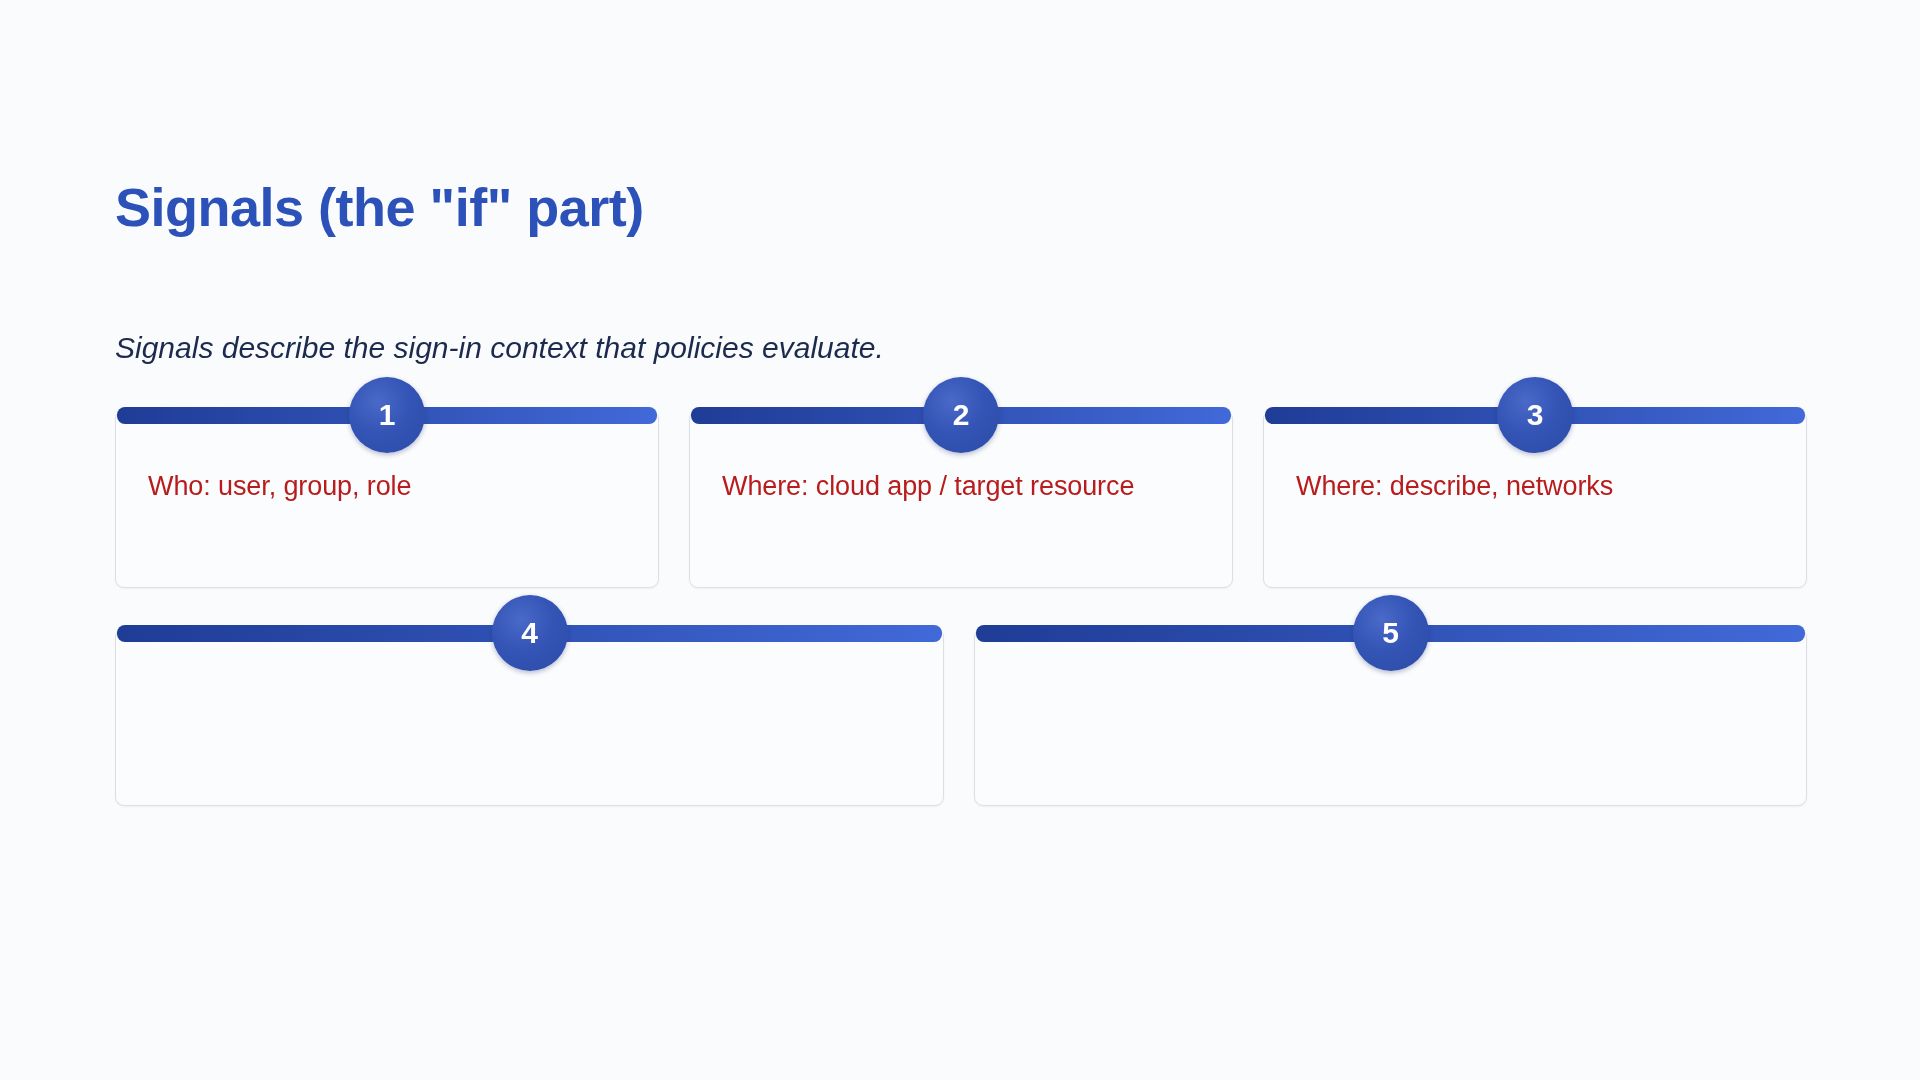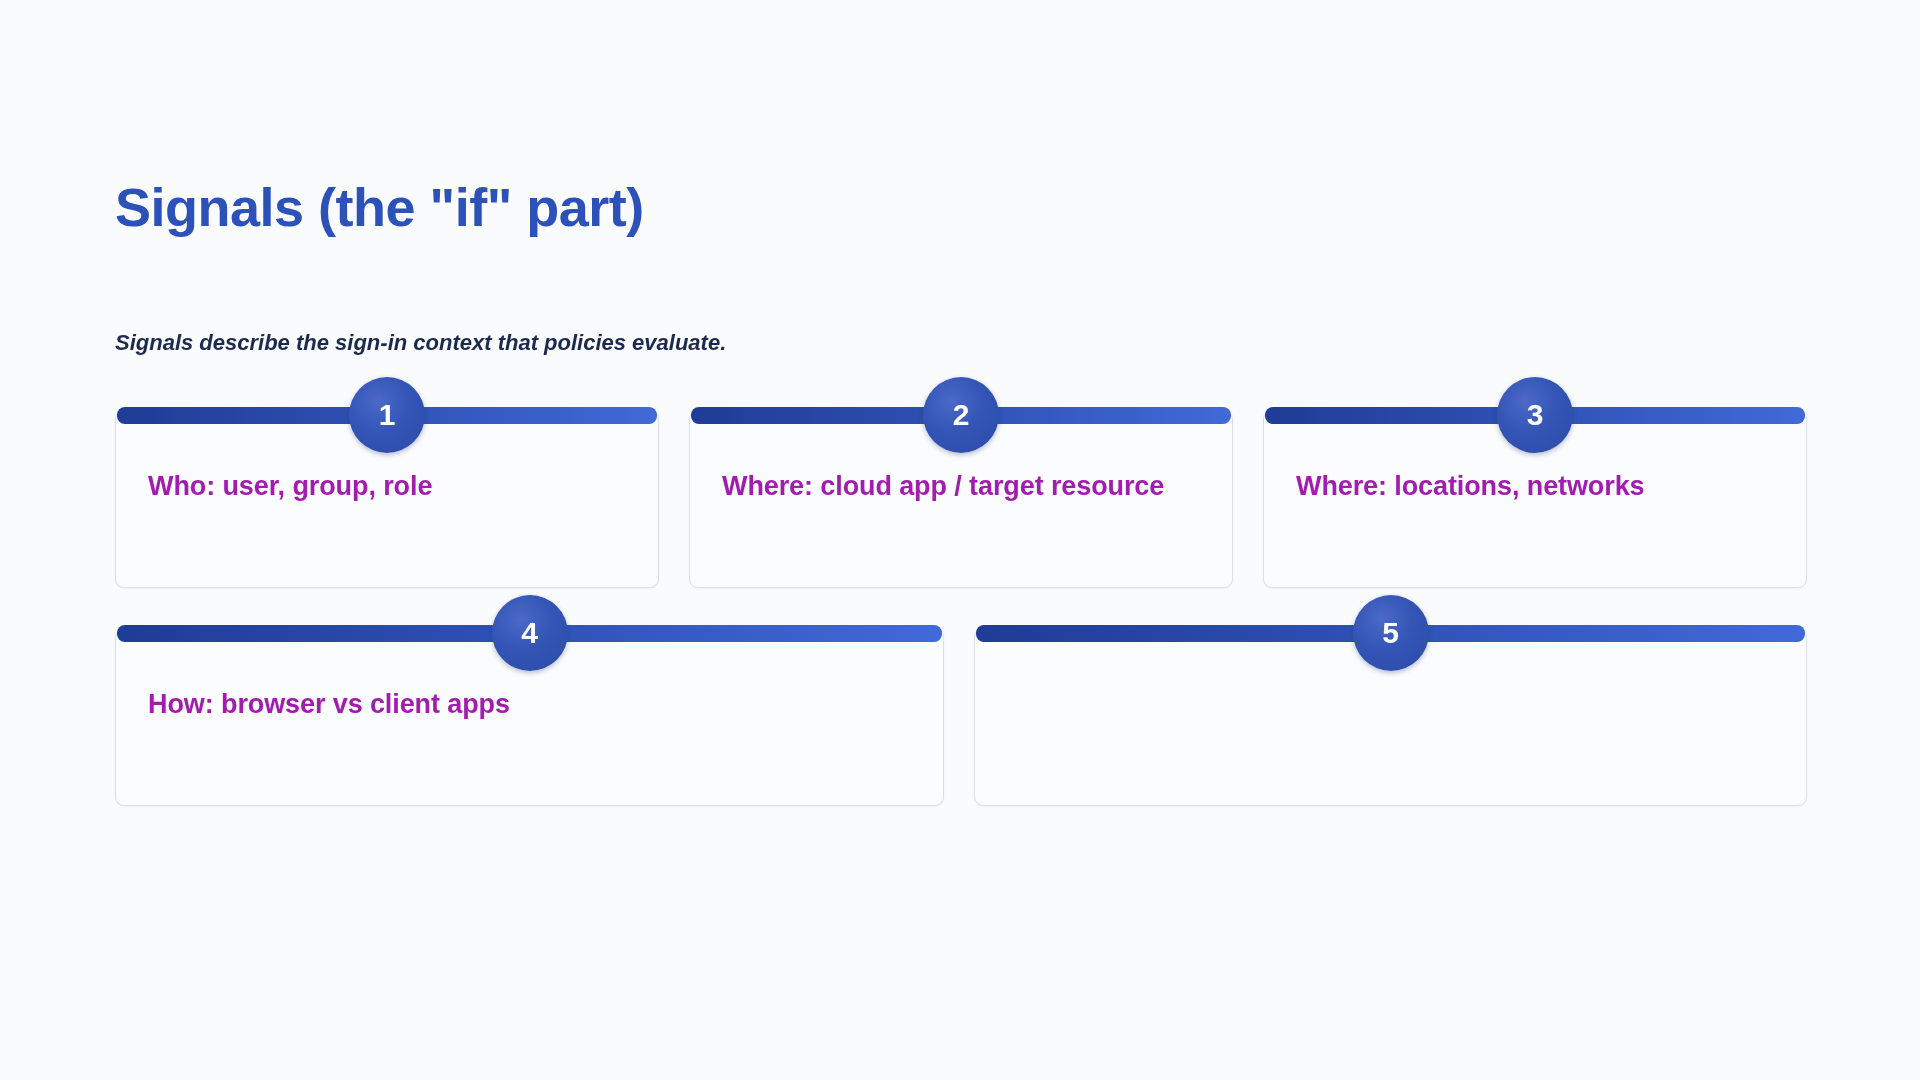--- a/index.html
+++ b/index.html
@@ -31,26 +31,25 @@
     color: #2c51b8;
     letter-spacing: -0.5px;
     line-height: 1.1;
     white-space: nowrap;
   }
 
   .page-subtitle {
     position: absolute;
     left: 115px;
     top: 330px;
-    font-size: 22px;
+    font-size: 30px;
     font-style: italic;
     color: #1c2a4d;
     line-height: 1.2;
     white-space: nowrap;
-    font-weight: bold;
   }
 
   .cards-area {
     position: absolute;
     left: 115px;
     top: 410px;
     width: 1692px;
   }
 
   .card-row {
@@ -104,22 +103,22 @@
 
   .card-badge-num {
     color: #ffffff;
     font-size: 30px;
     font-weight: bold;
     line-height: 1;
   }
 
   .card-text {
     font-size: 27px;
-    font-weight: bold;
-    color: #a21caf;
+    font-weight: normal;
+    color: #b91c1c;
     line-height: 1.42;
     letter-spacing: -0.1px;
   }
 </style>
 </head>
 <body>
 
 <div class="slide">
 
   <h1 class="page-title">Signals (the "if" part)</h1>
@@ -144,33 +143,32 @@
           <span class="card-badge-num">2</span>
         </div>
         <div class="card-text">Where: cloud app / target resource</div>
       </div>
 
       <div class="card card-3">
         <div class="card-bar"></div>
         <div class="card-badge">
           <span class="card-badge-num">3</span>
         </div>
-        <div class="card-text">Where: locations, networks</div>
+        <div class="card-text">Where: describe, networks</div>
       </div>
 
     </div>
 
     <div class="card-row row-2">
 
       <div class="card card-4">
         <div class="card-bar"></div>
         <div class="card-badge">
           <span class="card-badge-num">4</span>
         </div>
-        <div class="card-text">How: browser vs client apps</div>
       </div>
 
       <div class="card card-5">
         <div class="card-bar"></div>
         <div class="card-badge">
           <span class="card-badge-num">5</span>
         </div>
       </div>
 
     </div>

